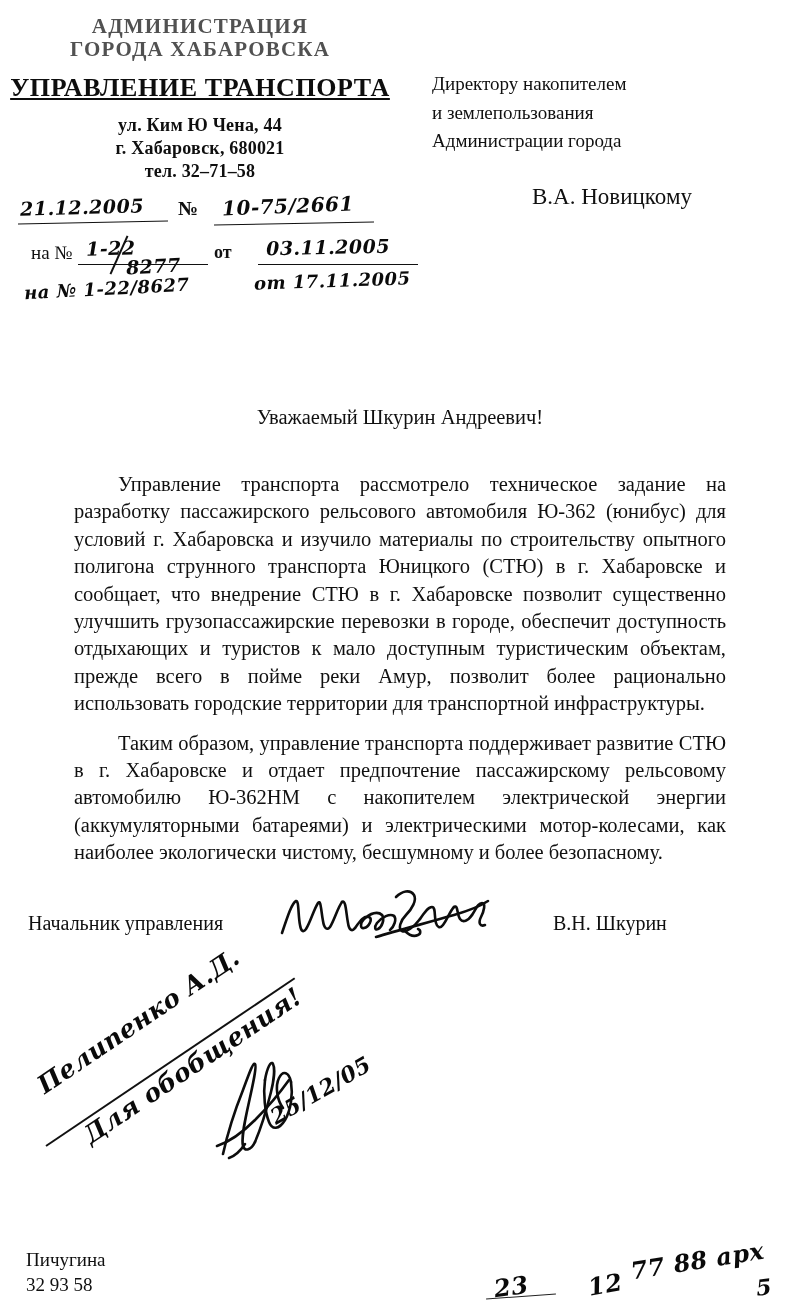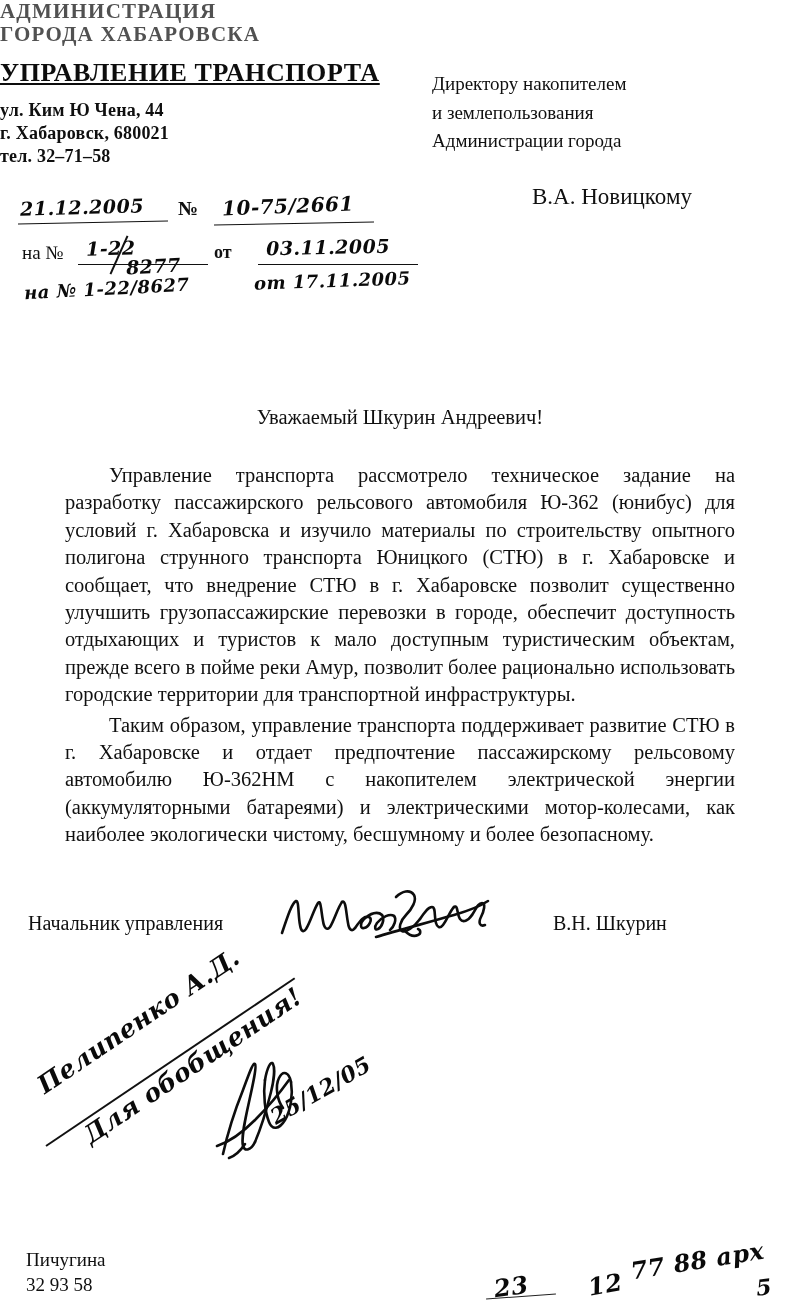--- a/index.html
+++ b/index.html
@@ -16,22 +16,23 @@
     background: #ffffff;
     overflow: hidden;
     font-family: "Liberation Serif", "DejaVu Serif", serif;
     color: #101010;
   }
 
   
   .letterhead {
     position: absolute;
     left: 0;
-    top: 0;
+    top: 15px;
     width: 400px;
+    text-align: center;
   }
   .org-line {
     font-family: "Liberation Serif", "DejaVu Serif", serif;
     font-weight: bold;
     font-size: 21px;
     letter-spacing: 1.2px;
     line-height: 23px;
     
     color: #2b2b2b;
     opacity: .82;
@@ -106,21 +107,21 @@
   .reg-no-val {
     position: absolute; left: 204px; top: -2px;
     font-size: 20px;
     transform: rotate(-2.2deg);
   }
   .reg-rule-b { position: absolute; left: 196px; top: 27px; width: 160px;
     border-bottom: 1.6px solid #111; transform: rotate(-1deg); }
 
   .reg-row2 { position: absolute; left: 0; top: 42px; width: 400px; height: 40px; }
   .reg-na {
-    position: absolute; left: 4px; top: 4px;
+    position: absolute; left: 13px; top: 4px;
     font-family: "Liberation Serif", serif;
     font-size: 19px; font-style: normal; color: #111;
   }
   .reg-ref-num {
     position: absolute; left: 68px; top: -1px;
     font-size: 19px;
     transform: rotate(-1.5deg);
   }
   .reg-ref-den {
     position: absolute; left: 108px; top: 17px;
@@ -172,21 +173,21 @@
     position: absolute;
     left: 62px;
     top: 459px;
     width: 676px;
     font-size: 20.5px;
     line-height: 27.4px;
     text-align: justify;
     text-justify: inter-word;
   }
   .body-text p {
-    margin: 3px;
+    margin: 12px;
     text-indent: 44px;
   }
 
   
   .sig-title {
     position: absolute;
     left: 28px;
     top: 912px;
     font-size: 20px;
   }

